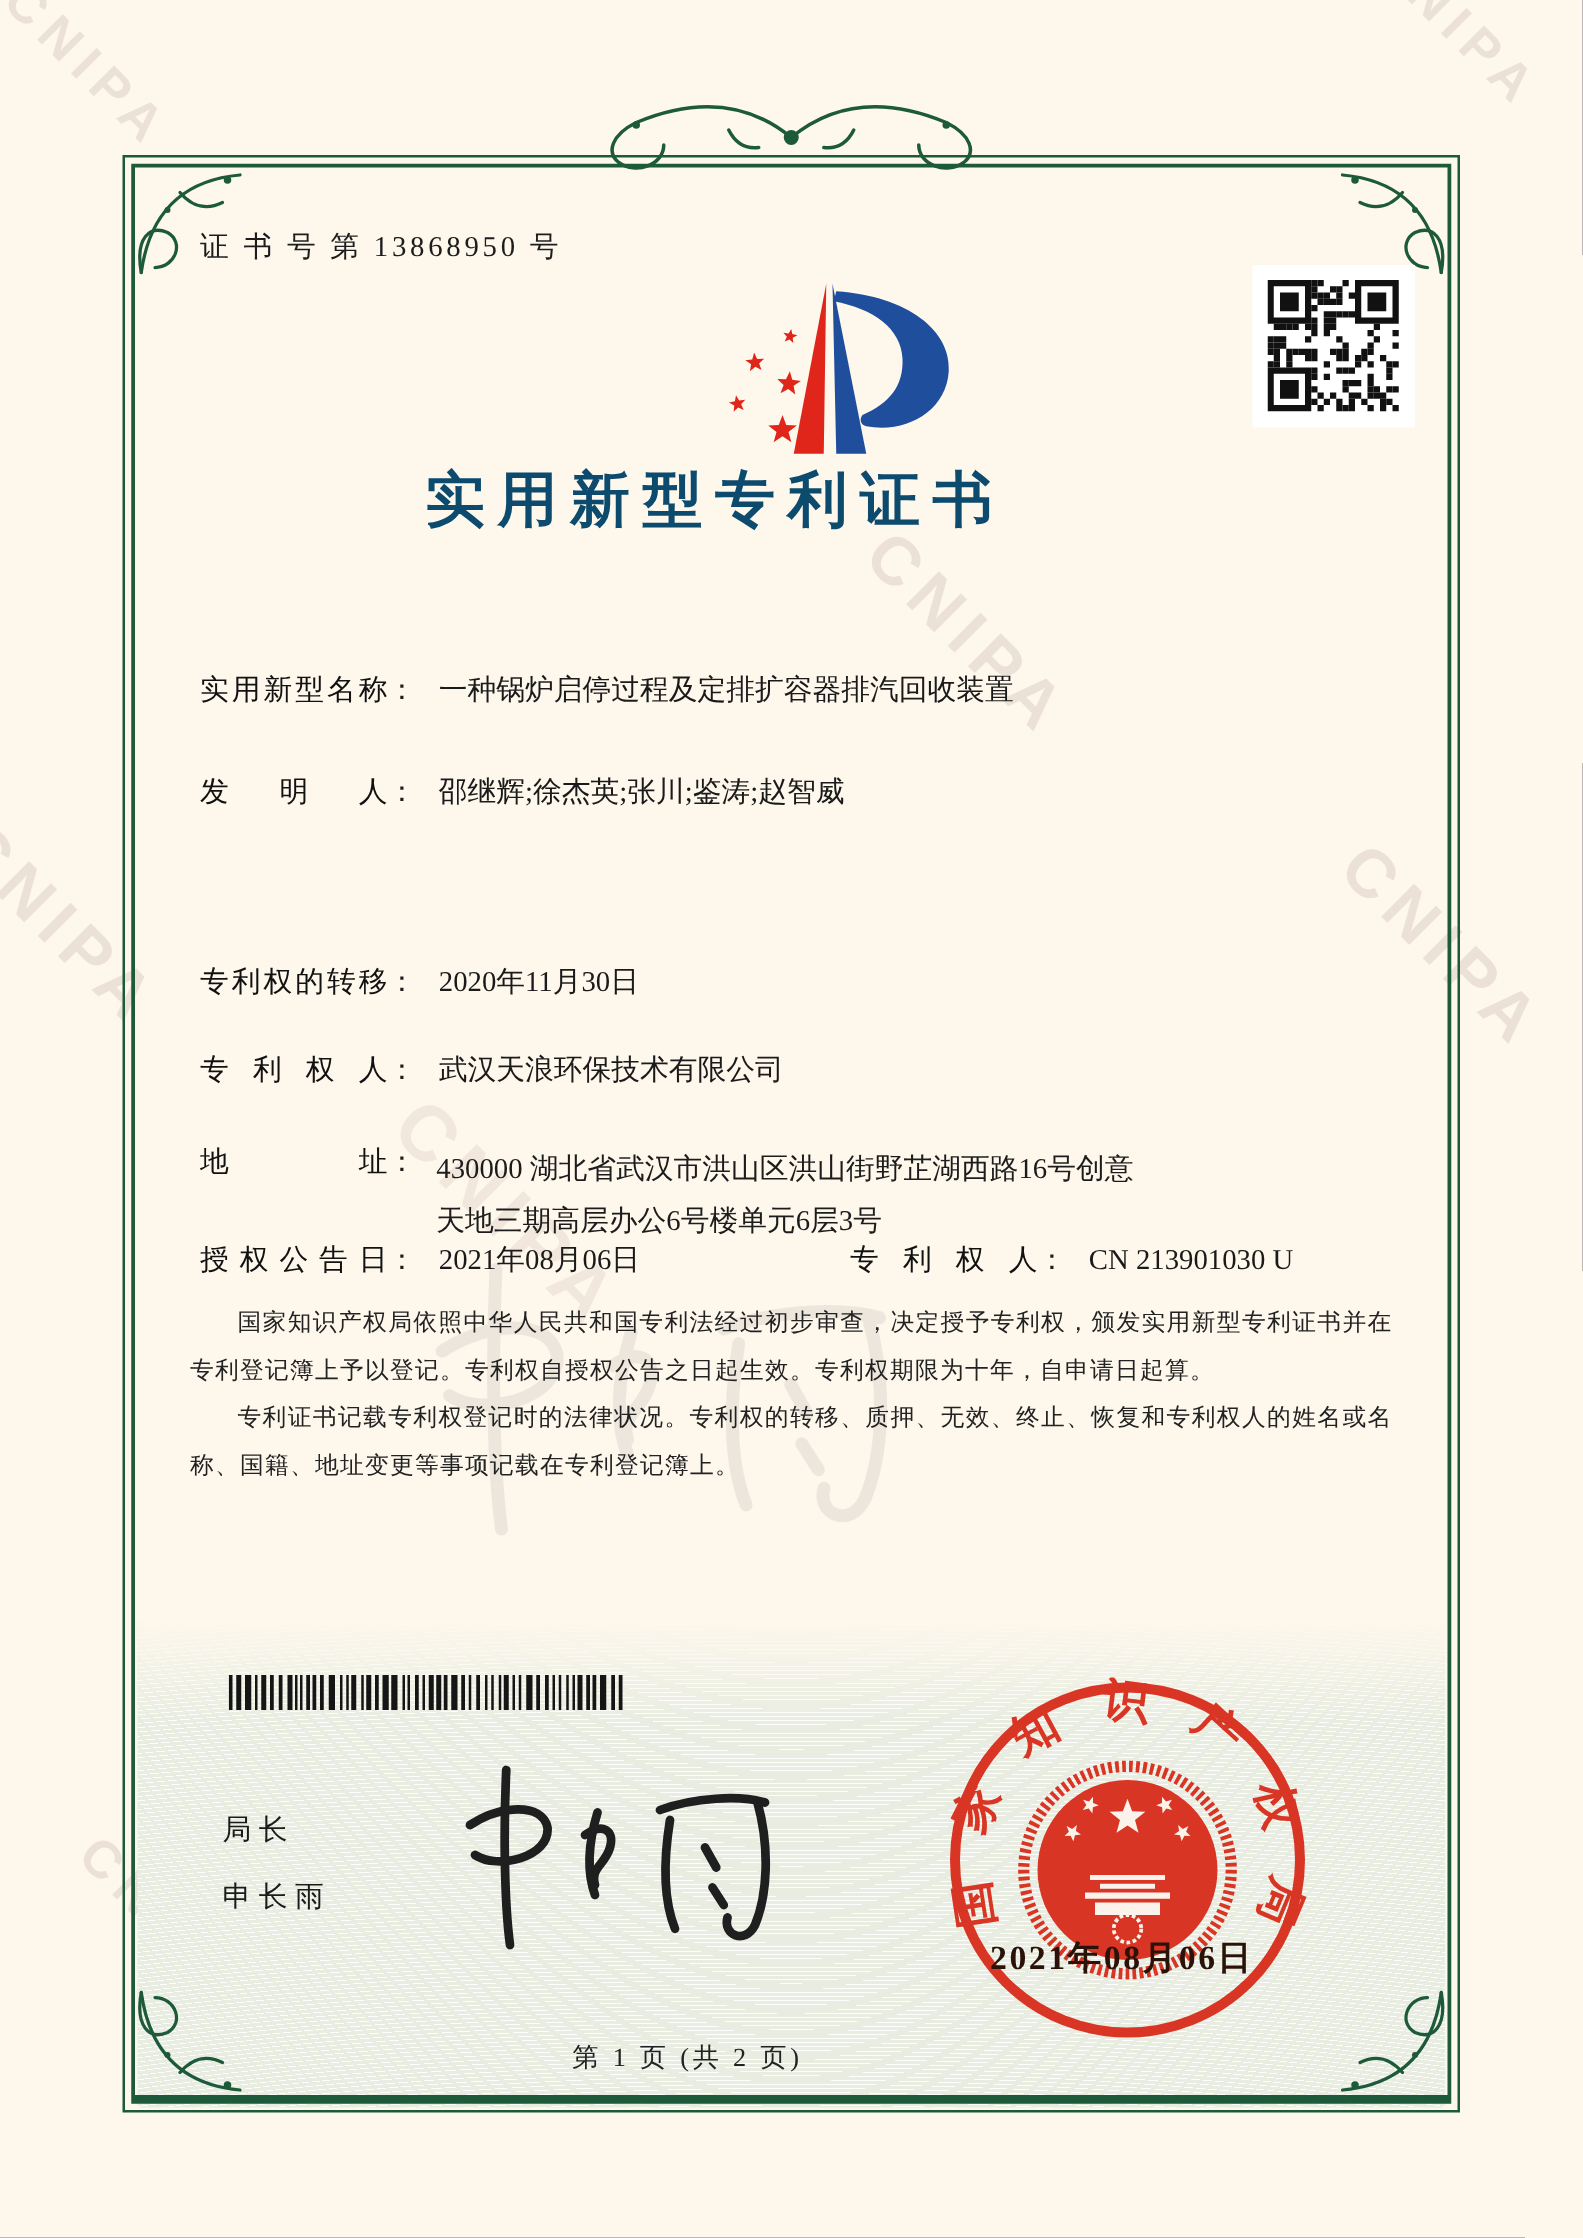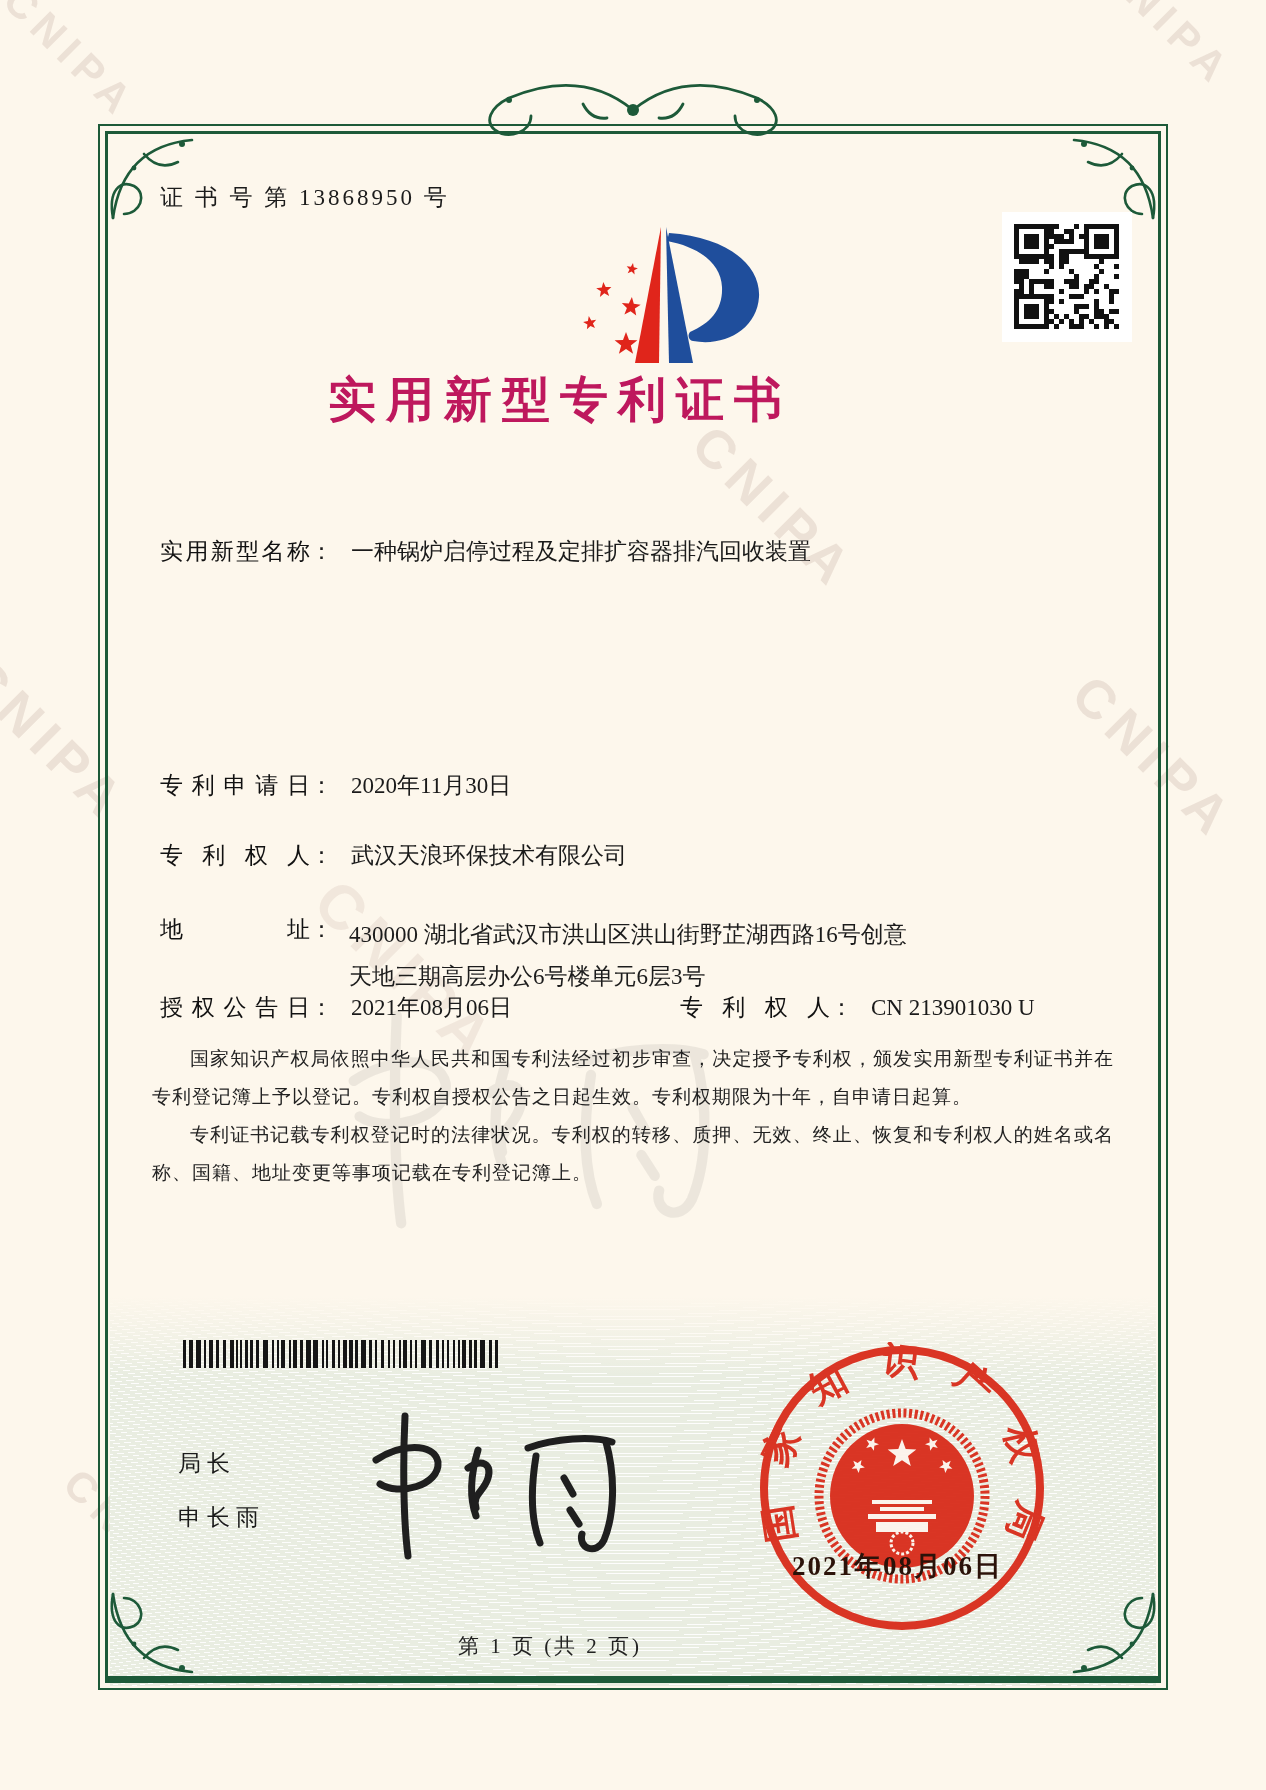--- a/index.html
+++ b/index.html
@@ -31,22 +31,22 @@
   .top-ornament{position:absolute;left:473px;top:70px;width:320px;height:76px}
   .top-ornament path{stroke:var(--frame_green,#1d5a39);fill:none;stroke-width:2.8;stroke-linecap:round}
   .top-ornament .fil{fill:var(--frame_green,#1d5a39);stroke:none}
   
   .cert-no{position:absolute;left:160px;top:182px;font-size:23px;letter-spacing:3px;}
   .logo{position:absolute;left:575px;top:215px;width:195px;height:150px}
   .logo .red{fill:var(--logo_red,#e0251b)}
   .logo .blue{fill:var(--logo_blue,#1f4e9c)}
   .qr{position:absolute;left:1002px;top:212px;width:130px;height:130px;background:#fff;}
   .qr svg{position:absolute;left:12px;top:12px;width:106px;height:106px}
-  .title{position:absolute;left:60px;top:368px;width:1000px;text-align:center;
-    font-size:48px;font-weight:bold;letter-spacing:10px;color:#be185d;}
+  .title{position:absolute;left:72px;top:368px;width:1000px;text-align:center;
+    font-size:48px;font-weight:bold;letter-spacing:10px;color:#0c4a6e;}
   
   .frow{position:absolute;left:160px;font-size:23px;white-space:nowrap;}
   .flabel{display:inline-block;width:150px;text-align:justify;text-align-last:justify;
     vertical-align:top;color:#111;}
   .fvalue{margin-left:18px;color:#1a1a1a;}
   .addr-val{display:inline-block;vertical-align:top;white-space:normal;width:700px;
     margin-left:16px;line-height:42px;}
   .grant2{position:absolute;left:520px;top:0;}
   
   .paras{position:absolute;left:152px;top:1040px;width:962px;font-size:19px;
@@ -290,22 +290,25 @@
         <rect x="5" y="75" width="25" height="25" fill="#fff"></rect>
         <rect x="10" y="80" width="15" height="15" fill="#111"></rect>
       </svg>
   </div>
 
   <div class="title">实用新型专利证书</div>
 
   <div class="frow" style="top:536px">
     <span class="flabel">实用新型名称</span><span>：</span><span class="fvalue">一种锅炉启停过程及定排扩容器排汽回收装置</span>
   </div>
+  <div class="frow" style="top:618px">
+    <span class="flabel">发明人</span><span>：</span><span class="fvalue">邵继辉;徐杰英;张川;鉴涛;赵智威</span>
+  </div>
   <div class="frow" style="top:770px">
-    <span class="flabel">专利申请日</span><span>：</span><span class="fvalue">2020年11月30日</span>
+    <span class="flabel">专利权的转移</span><span>：</span><span class="fvalue">2020年11月30日</span>
   </div>
   <div class="frow" style="top:840px">
     <span class="flabel">专利权人</span><span>：</span><span class="fvalue">武汉天浪环保技术有限公司</span>
   </div>
   <div class="frow" style="top:914px">
     <span class="flabel">地址</span><span>：</span><span class="addr-val"><span>430000 湖北省武汉市洪山区洪山街野芷湖西路16号创意</span><br><span>天地三期高层办公6号楼单元6层3号</span></span>
   </div>
   <div class="frow" style="top:992px">
     <span class="flabel">授权公告日</span><span>：</span><span class="fvalue">2021年08月06日</span>
     <span class="grant2">

